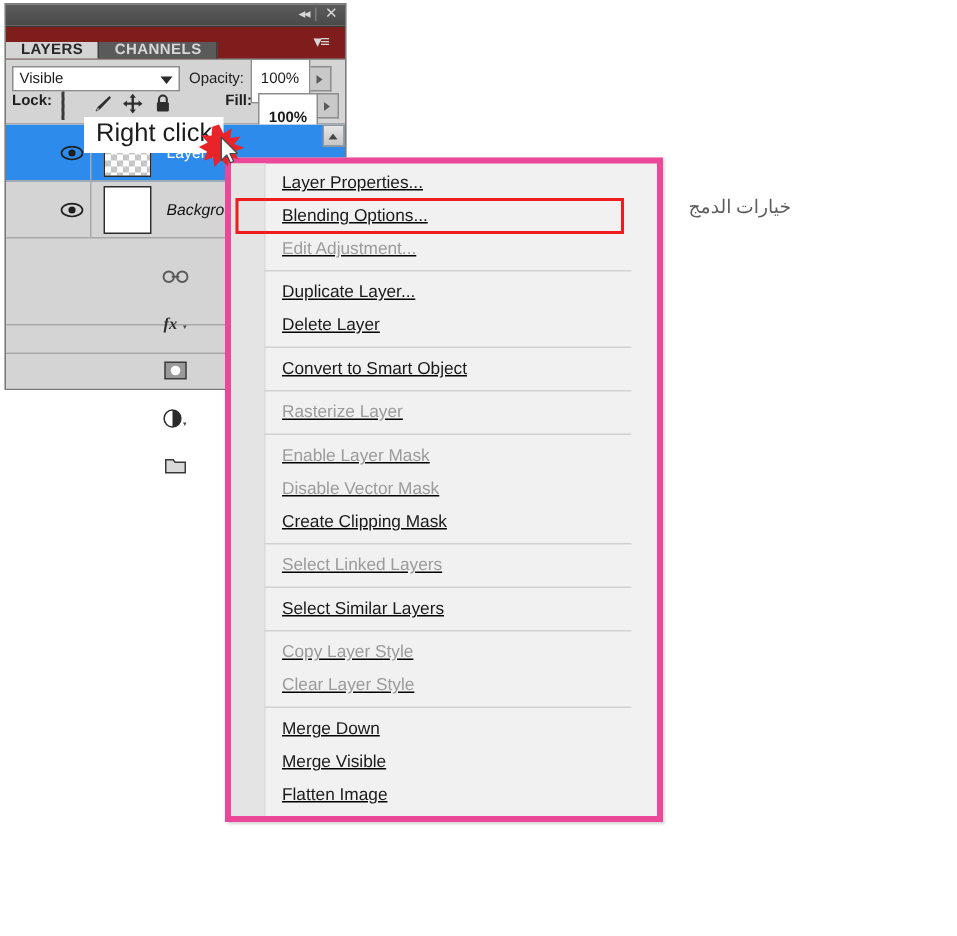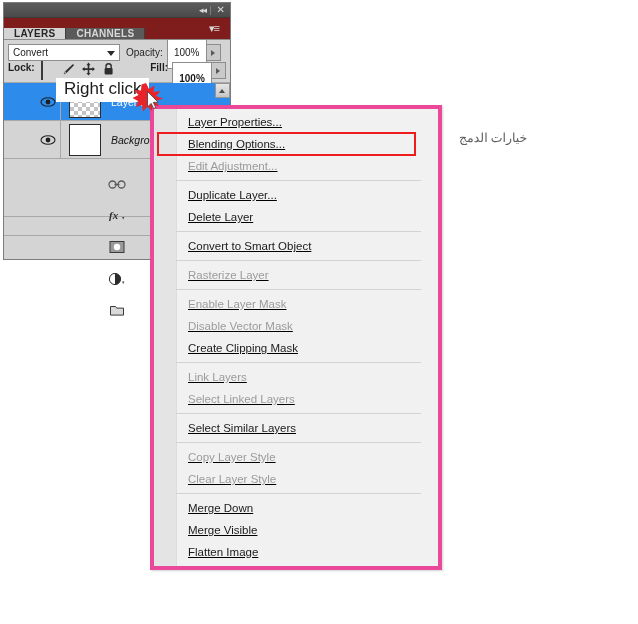--- a/index.html
+++ b/index.html
@@ -373,21 +373,21 @@
   </div>
 
   <div class="panel-tabs">
     <div class="panel-tab active">LAYERS</div>
     <div class="panel-tab">CHANNELS</div>
     <div class="panel-menu-icon">▾≡</div>
   </div>
 
   <div class="blend-row">
     <div class="mode-select">
-      <span>Convert</span>
+      <span>Visible</span>
       <span class="caret"></span>
     </div>
     <span class="opacity-label">Opacity:</span>
     <div class="num-field">100%</div>
     <div class="spin-btn"></div>
   </div>
 
   <div class="lock-row">
     <span class="lock-label">Lock:</span>
 
@@ -502,21 +502,20 @@
   <div class="menu-item disabled">Rasterize Layer</div>
 
   <div class="menu-sep"></div>
 
   <div class="menu-item disabled">Enable Layer Mask</div>
   <div class="menu-item disabled">Disable Vector Mask</div>
   <div class="menu-item">Create Clipping Mask</div>
 
   <div class="menu-sep"></div>
 
-  <div class="menu-item disabled">Link Layers</div>
   <div class="menu-item disabled">Select Linked Layers</div>
 
   <div class="menu-sep"></div>
 
   <div class="menu-item">Select Similar Layers</div>
 
   <div class="menu-sep"></div>
 
   <div class="menu-item disabled">Copy Layer Style</div>
   <div class="menu-item disabled">Clear Layer Style</div>

